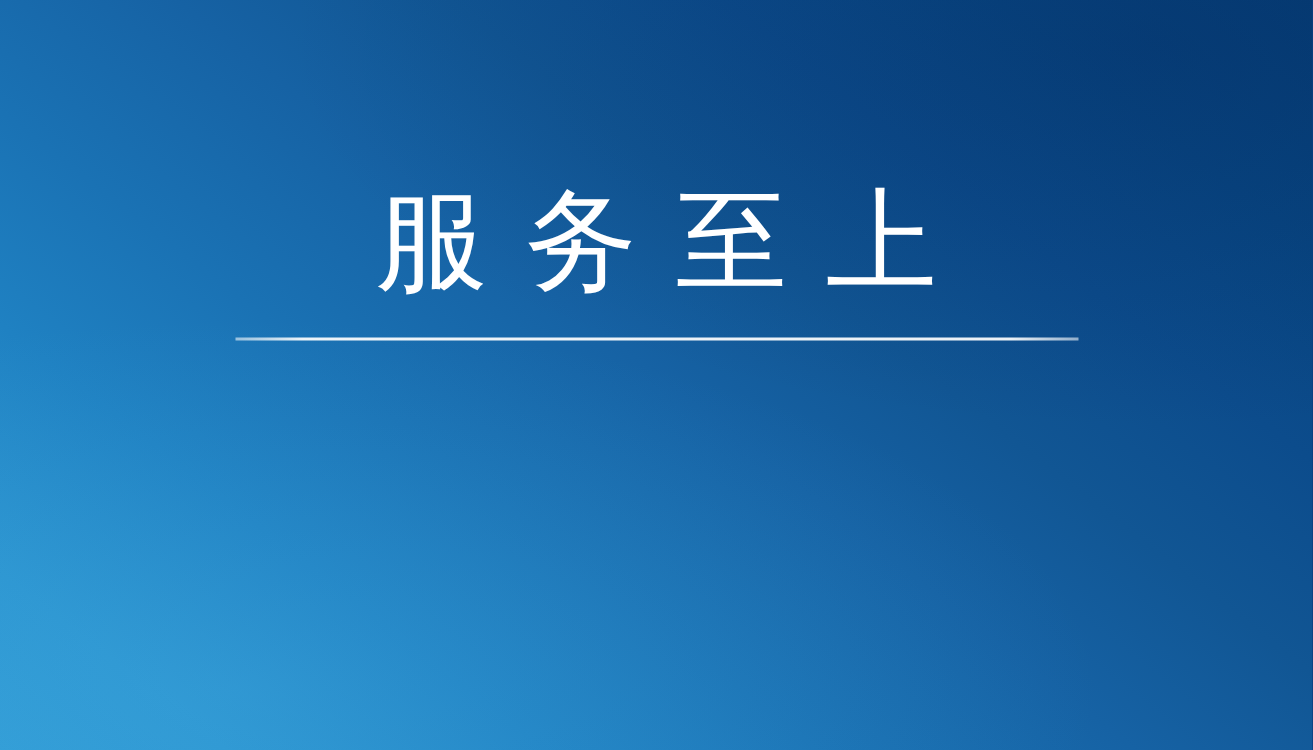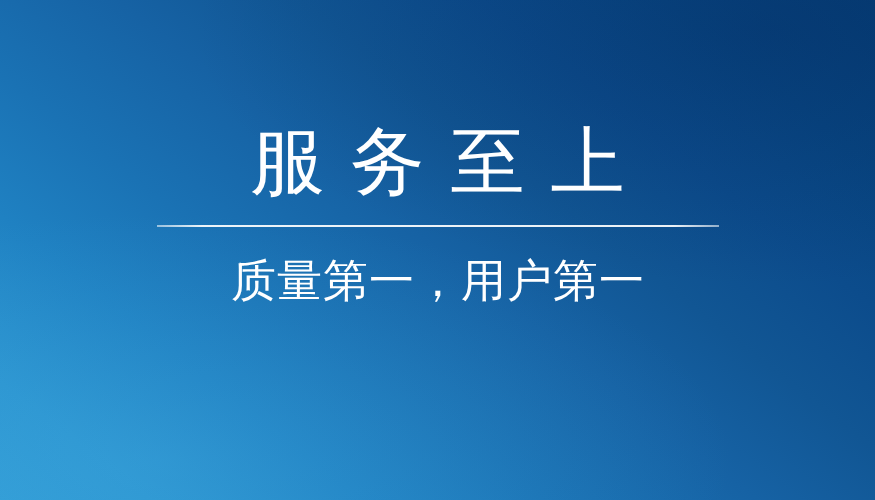--- a/index.html
+++ b/index.html
@@ -129,17 +129,16 @@
 <div class="banner">
   <div class="content">
 
     <div class="headline">服务至上</div>
 
     <div class="divider-wrap">
       <div class="divider"></div>
     </div>
 
     <div class="subtitle-block">
-      <span class="subtitle-line subtitle-line-1">质量第一，用户第一</span>
     </div>
 
   </div>
 </div>
 
 </body></html>

